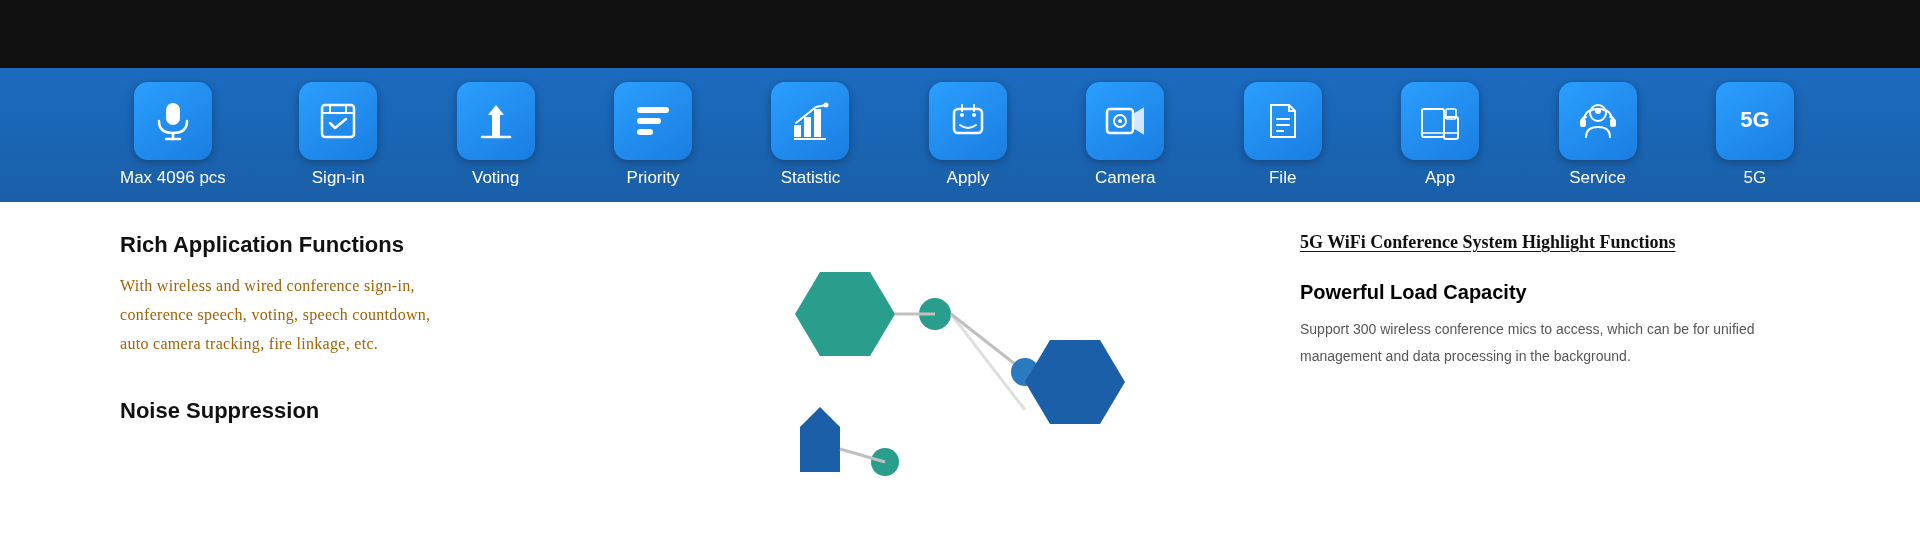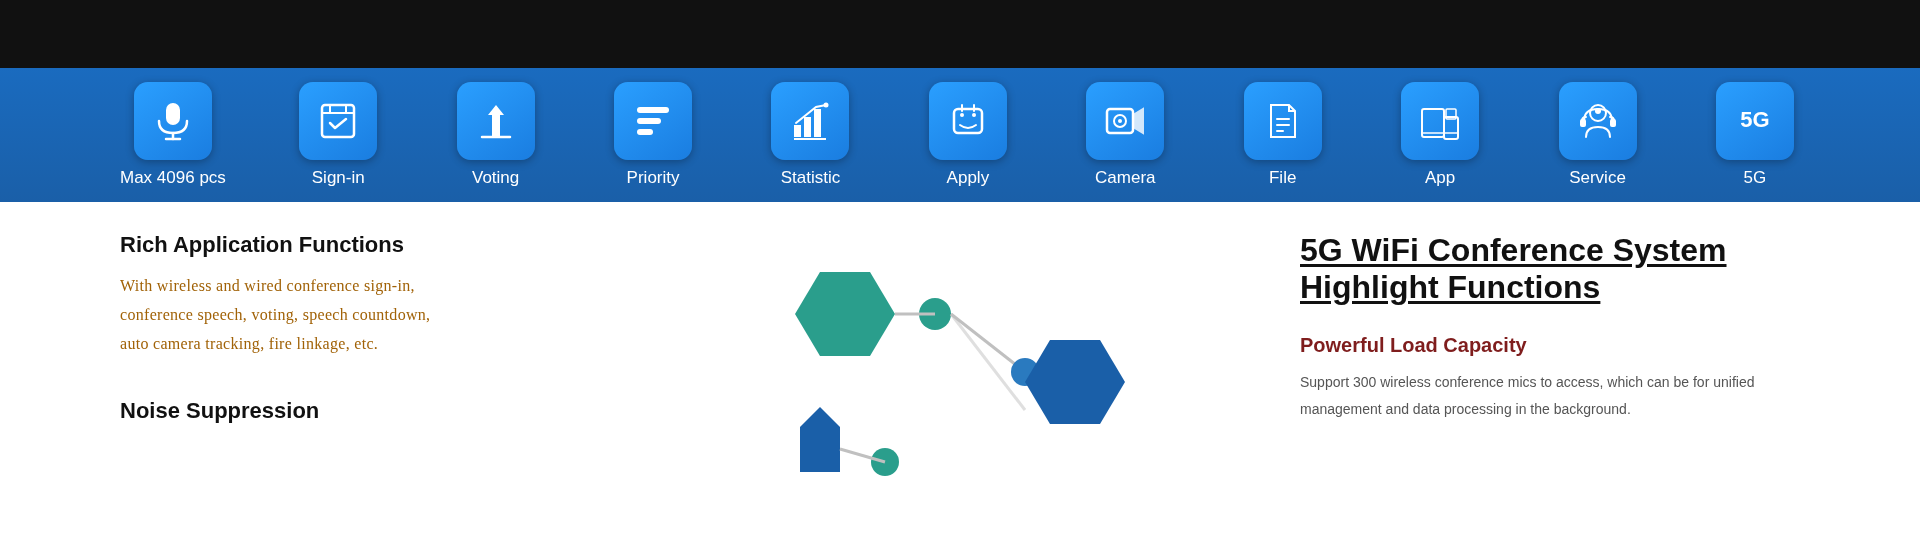--- a/index.html
+++ b/index.html
@@ -111,32 +111,33 @@
     }
 
     
     .right-content {
       width: 540px;
       flex-shrink: 0;
       padding-left: 40px;
     }
 
     .highlight-title {
-      font-size: 32px;
+      font-size: 18px;
       font-weight: 900;
       color: #111;
       text-decoration: underline;
       margin-bottom: 28px;
       text-underline-offset: 3px;
+      font-family: Liberation Serif, serif;
     }
 
     .highlight-subtitle {
       font-size: 20px;
       font-weight: 900;
-      color: #7f1d1d;
+      color: #000000;
       margin-bottom: 12px;
     }
 
     .highlight-body {
       font-size: 14px;
       color: #555;
       line-height: 1.9;
       max-width: 480px;
     }
 

